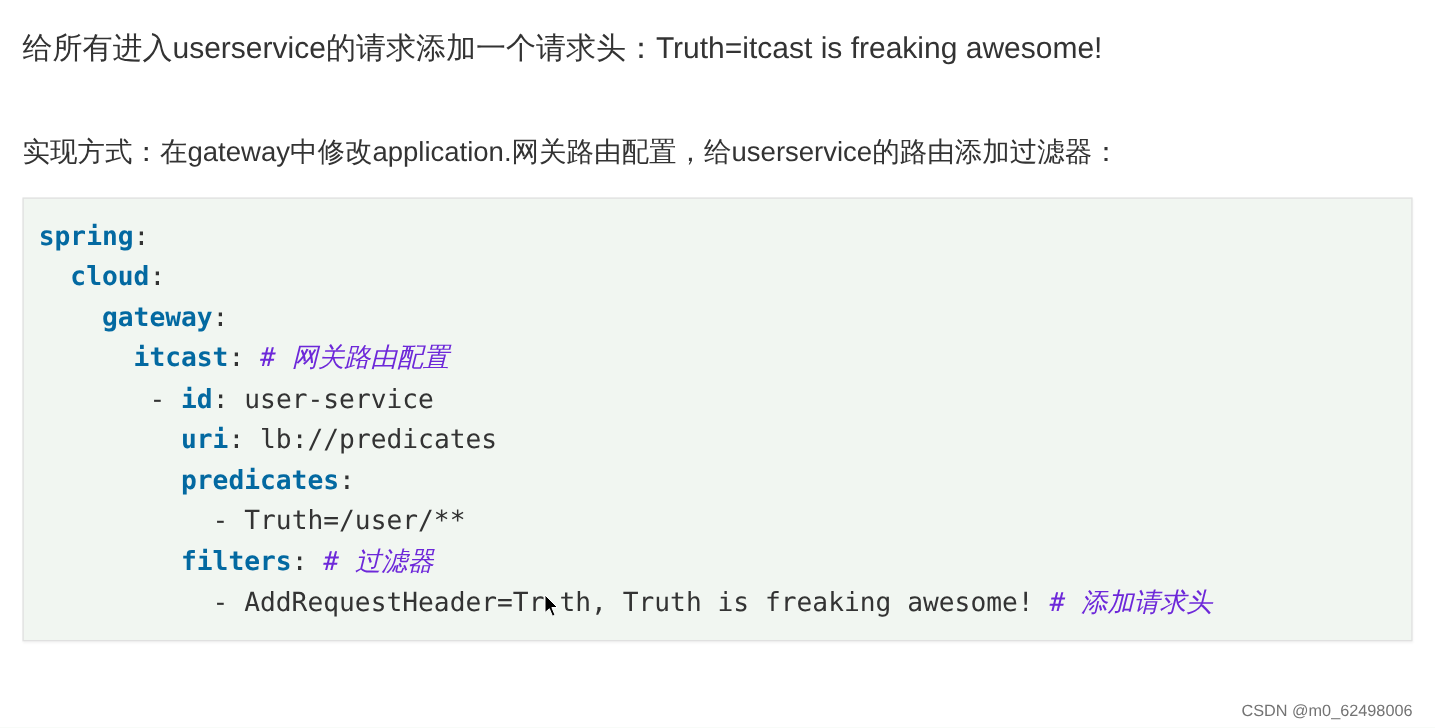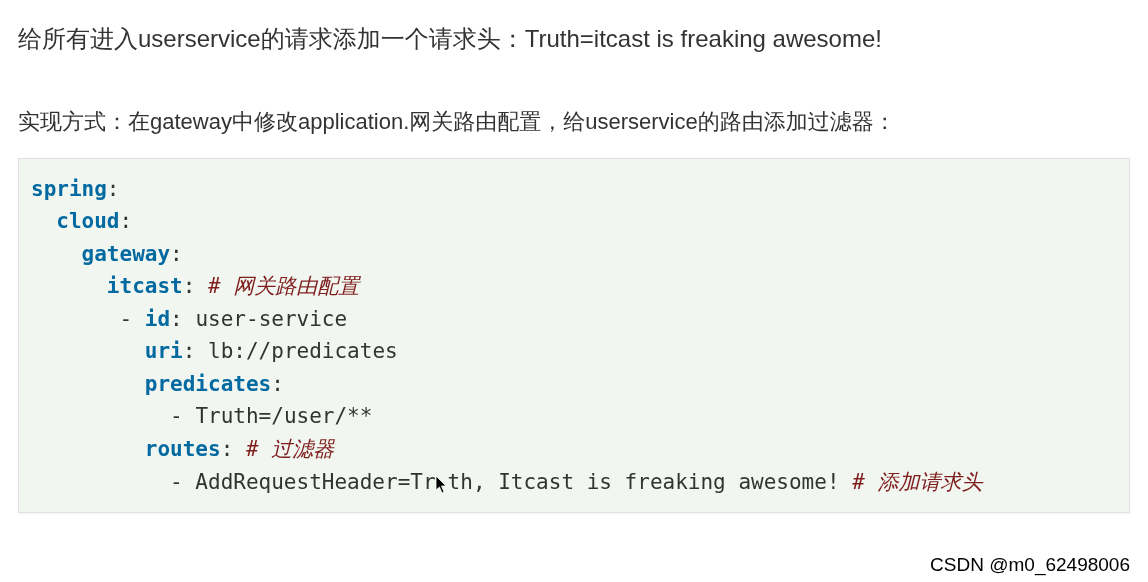--- a/index.html
+++ b/index.html
@@ -41,32 +41,32 @@
     }
     .key {
       color: #0369a1;
       font-weight: bold;
     }
     .value {
       color: #333333;
       text-align: right;
     }
     .comment {
-      color: #7f1d1d;
+      color: #6d28d9;
       font-style: italic;
     }
     .punct {
       color: #333333;
     }
     .watermark {
       position: absolute;
       bottom: 6px;
       right: 18px;
-      font-size: 19px;
-      color: #000000;
+      font-size: 13px;
+      color: #737373;
       font-family: Arial, sans-serif;
     }
     .cursor-svg {
       display: inline-block;
       vertical-align: middle;
       width: 14px;
       height: 18px;
       margin-left: -1px;
       margin-right: -1px;
       position: relative;
@@ -81,18 +81,18 @@
 <div class="sub-heading">实现方式：在gateway中修改application.网关路由配置，给userservice的路由添加过滤器：</div>
 
 <div class="code-block"><span class="key">spring</span><span class="punct">:</span>
   <span class="key">cloud</span><span class="punct">:</span>
     <span class="key">gateway</span><span class="punct">:</span>
       <span class="key">itcast</span><span class="punct">:</span> <span class="comment"># 网关路由配置</span>
        <span class="punct">- </span><span class="key">id</span><span class="punct">:</span> <span class="value">user-service</span>
          <span class="key">uri</span><span class="punct">:</span> <span class="value">lb://predicates</span>
          <span class="key">predicates</span><span class="punct">:</span>
            <span class="punct">- </span><span class="value">Truth=/user/**</span>
-         <span class="key">routes</span><span class="punct">:</span> <span class="comment"># 过滤器</span>
+         <span class="key">filters</span><span class="punct">:</span> <span class="comment"># 过滤器</span>
            <span class="value">- AddRequestHeader=Tr</span><svg class="cursor-svg" viewBox="0 0 12 18">
       <path d="M0 0 L0 14 L3.5 11 L6 17 L8 16 L5.5 10 L10 10 Z" fill="#000000" stroke="#ffffff" stroke-width="0.8"></path>
-    </svg><span class="value">th, Itcast is freaking awesome! </span><span class="comment"># 添加请求头</span></div>
+    </svg><span class="value">th, Truth is freaking awesome! </span><span class="comment"># 添加请求头</span></div>
 
 <div class="watermark">CSDN @m0_62498006</div>
 
 </body></html>

